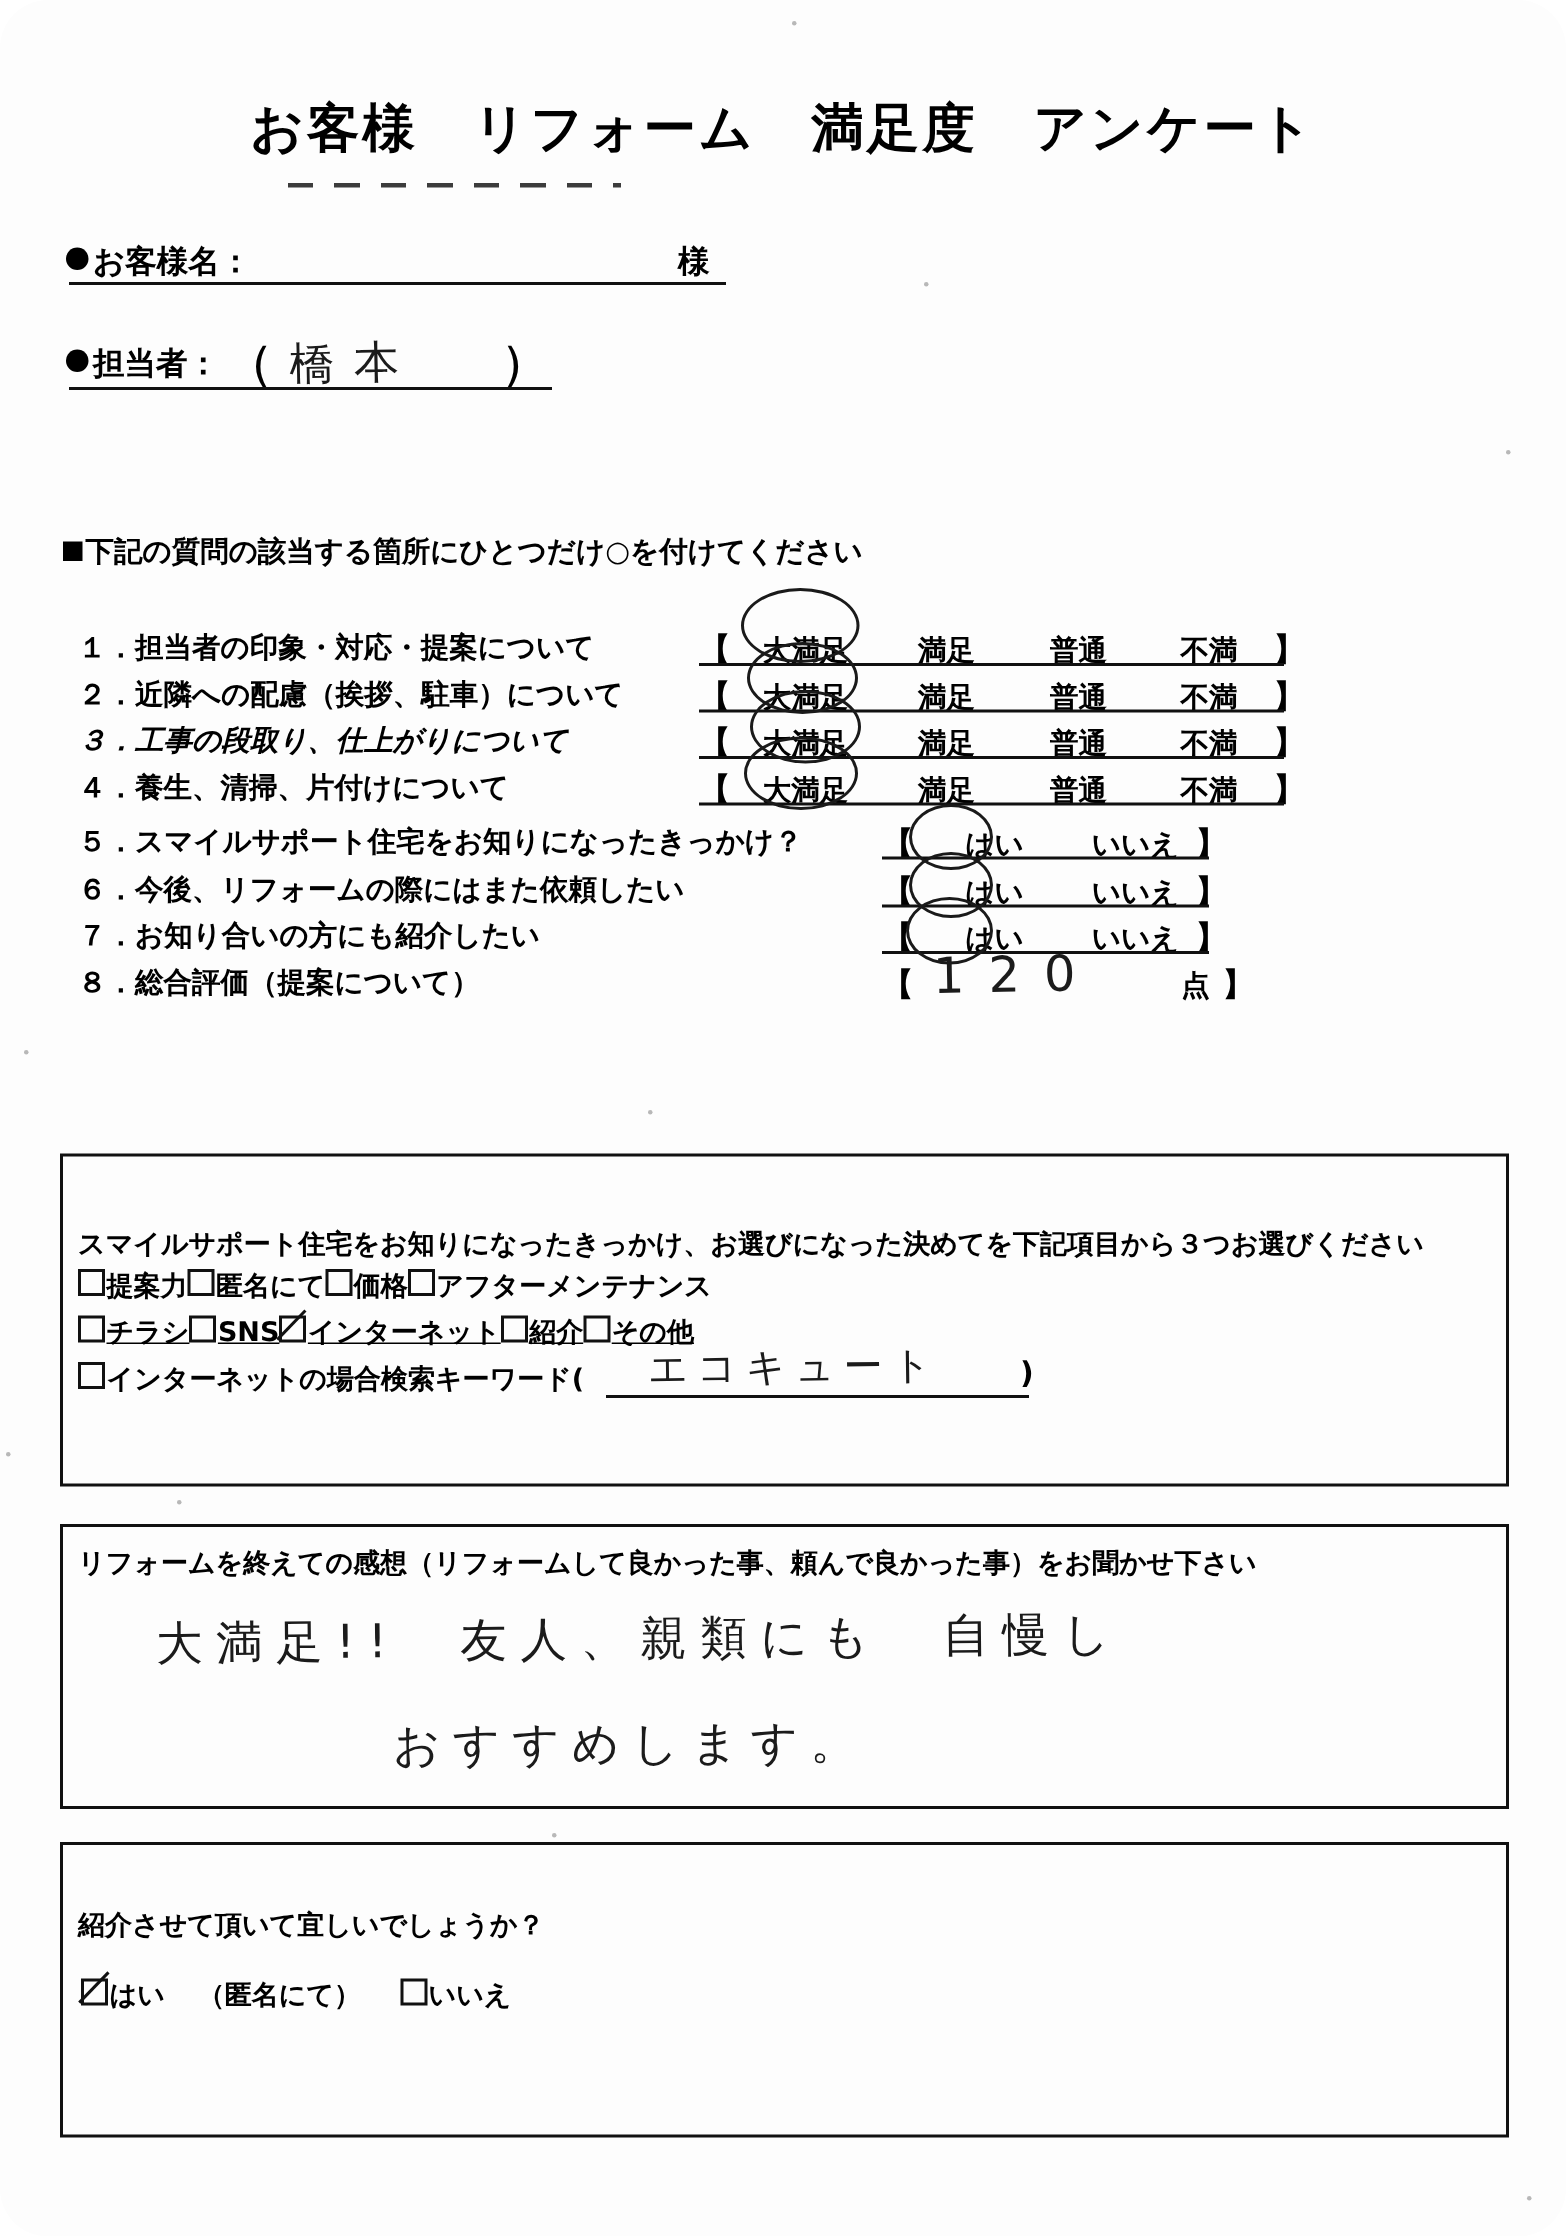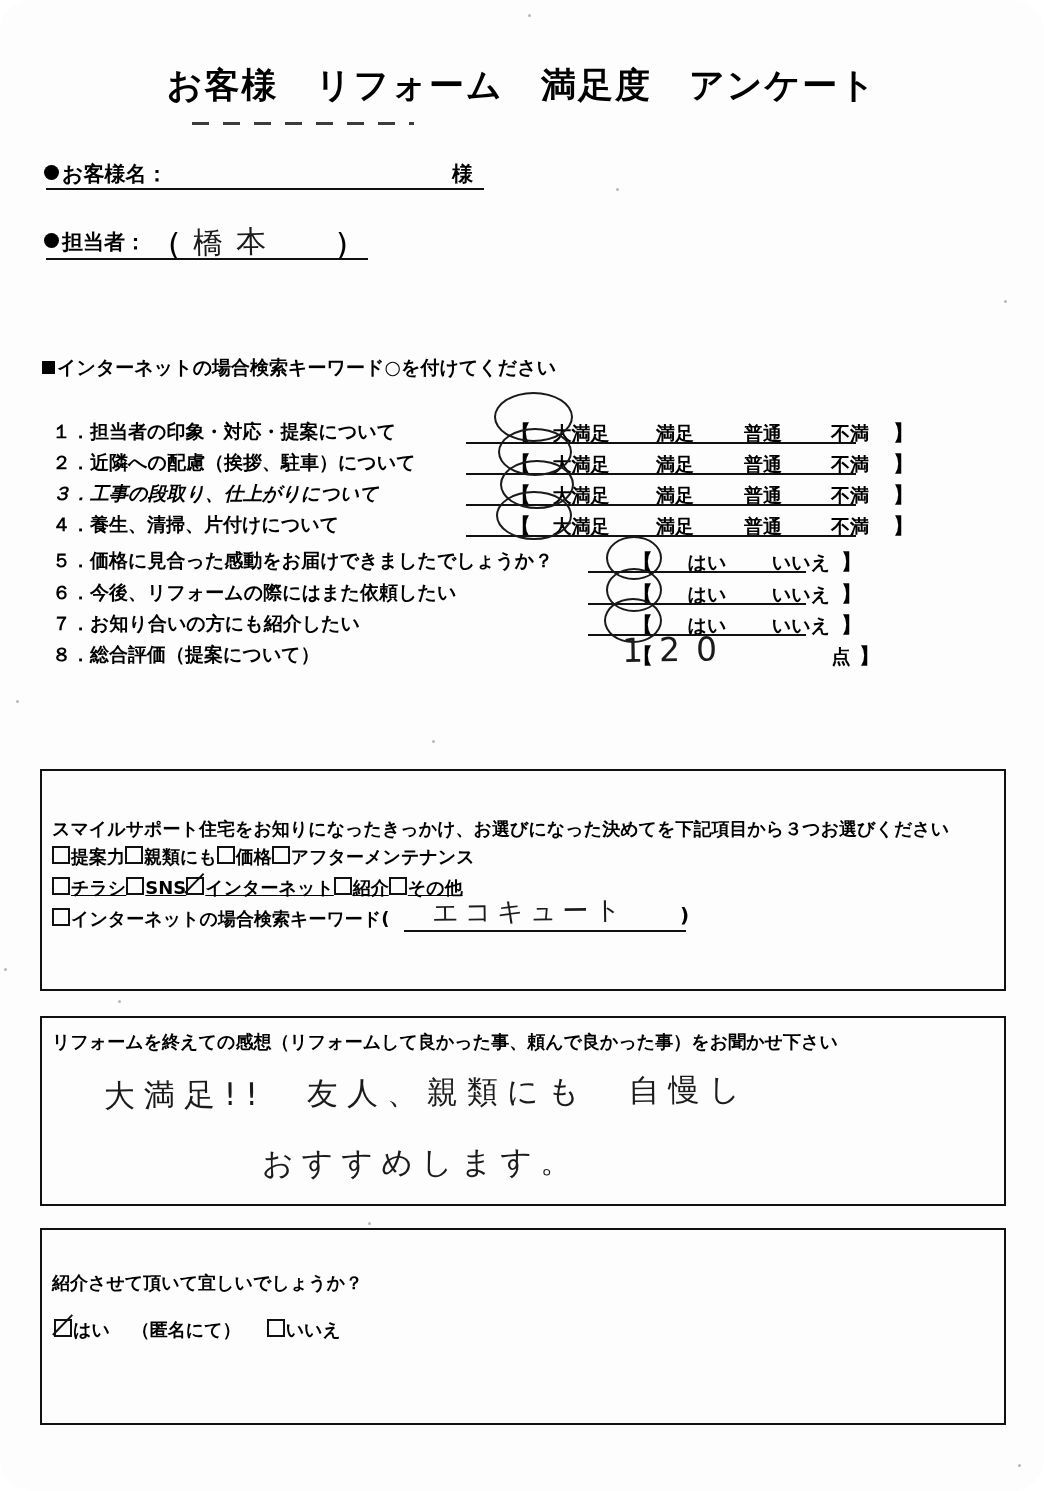--- a/index.html
+++ b/index.html
@@ -127,21 +127,20 @@
     white-space: nowrap;
   }
   .q .num { display: inline-block; width: 38px; }
 
   
   .ansrow {
     position: absolute;
     font-size: 19px;
     font-weight: bold;
     white-space: nowrap;
-    margin-left: 44px;
   }
   .ansrow .br { font-size: 21px; }
   .ans-ul {
     position: absolute;
     height: 2px;
     background: #111;
   }
 
   
   .circle {
@@ -248,37 +247,37 @@
 
   <div class="fld fld-rep">
     <span class="bullet"></span><span>担当者：</span>
   </div>
   <div class="paren-l">(</div>
   <div class="hw hw-rep">橋本</div>
   <div class="paren-r">)</div>
   <div class="ul-rep"></div>
 
   <div class="instr">
-    <span class="sq"></span><span>インターネットの場合検索キーワード○を付けてください</span>
+    <span class="sq"></span><span>下記の質問の該当する箇所にひとつだけ○を付けてください</span>
   </div>
 
   <div class="q" style="top:419px;">
     <span class="num">１．</span><span>担当者の印象・対応・提案について</span>
   </div>
   <div class="q" style="top:450px;">
     <span class="num">２．</span><span>近隣への配慮（挨拶、駐車）について</span>
   </div>
   <div class="q" style="top:481px;font-style:italic;">
     <span class="num">３．</span><span>工事の段取り、仕上がりについて</span>
   </div>
   <div class="q" style="top:512px;">
     <span class="num">４．</span><span>養生、清掃、片付けについて</span>
   </div>
   <div class="q" style="top:548px;">
-    <span class="num">５．</span><span>価格に見合った感動をお届けできましたでしょうか？</span>
+    <span class="num">５．</span><span>スマイルサポート住宅をお知りになったきっかけ？</span>
   </div>
   <div class="q" style="top:580px;">
     <span class="num">６．</span><span>今後、リフォームの際にはまた依頼したい</span>
   </div>
   <div class="q" style="top:611px;">
     <span class="num">７．</span><span>お知り合いの方にも紹介したい</span>
   </div>
   <div class="q" style="top:642px;">
     <span class="num">８．</span><span>総合評価（提案について）</span>
   </div>
@@ -327,21 +326,21 @@
 
   <div class="ansrow" style="left:588px;top:642px;">
     <span class="br">【</span><span class="opt-4" style="width:170px">&nbsp;</span><span class="opt-4" style="width:36px">点</span><span class="br">】</span>
   </div>
   <div class="hw hw-score">120</div>
 
   <div class="box" style="left:40px;top:769px;width:962px;height:218px;"></div>
   <div class="box-lbl" style="left:52px;top:785px;margin-top:32px;">スマイルサポート住宅をお知りになったきっかけ、お選びになった決めてを下記項目から３つお選びください</div>
 
   <div class="box-lbl" style="left:52px;top:845px;">
-    <span class="chk"></span><span>提案力</span><span class="chk"></span><span>親類にも</span><span class="chk"></span><span>価格</span><span class="chk"></span><span>アフターメンテナンス</span>
+    <span class="chk"></span><span>提案力</span><span class="chk"></span><span>匿名にて</span><span class="chk"></span><span>価格</span><span class="chk"></span><span>アフターメンテナンス</span>
   </div>
 
   <div class="box-lbl" style="left:52px;top:876px;text-decoration:underline;">
     <span class="chk"></span><span>チラシ</span><span class="chk"></span><span>SNS</span><span class="chk"><span class="checkline" style="left:-3px;top:13px;transform:rotate(-46deg);width:27px;"></span></span><span>インターネット</span><span class="chk"></span><span>紹介</span><span class="chk"></span><span>その他</span>
   </div>
 
   <div class="box-lbl" style="left:52px;top:907px;">
     <span class="chk"></span><span>インターネットの場合検索キーワード</span><span>(</span>
   </div>
   <div class="hw hw-kw" style="left:432px;top:894px;">エコキュート</div>

